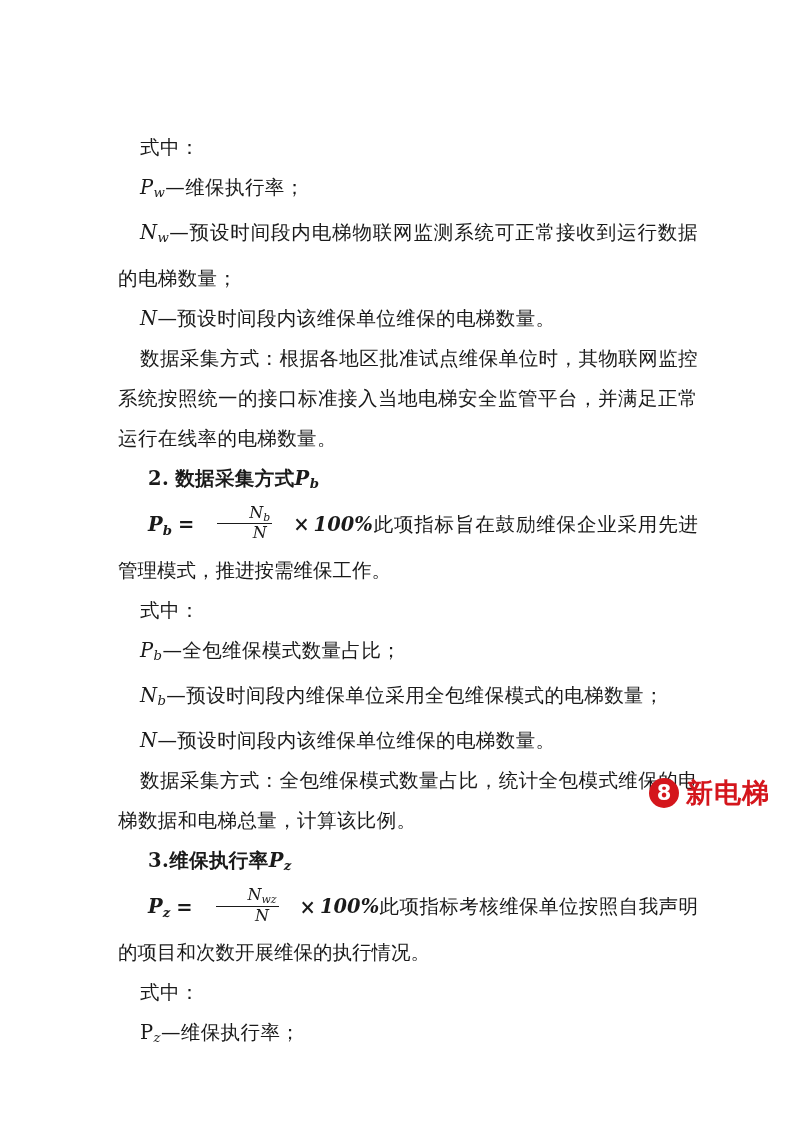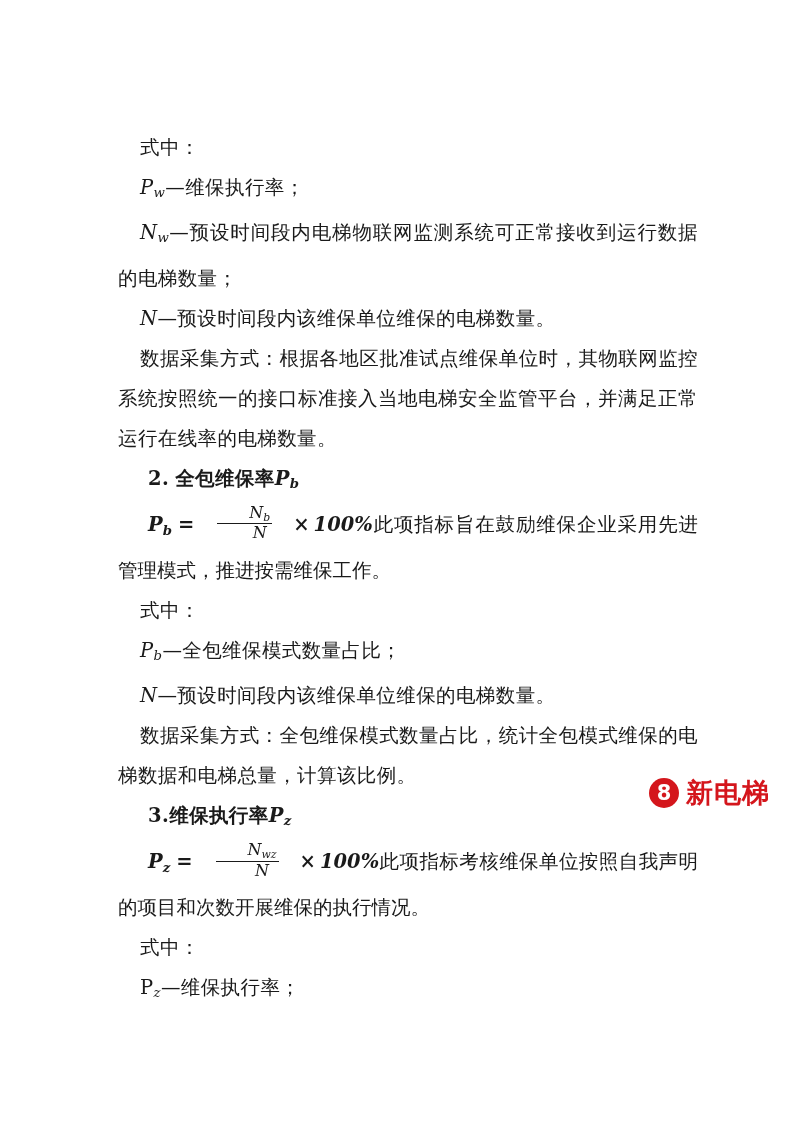--- a/index.html
+++ b/index.html
@@ -138,28 +138,29 @@
     <p class="para indent1"><span>式中：</span></p>
 
     <p class="para indent1"><span class="var">P</span><span class="sub var">w</span><span>—维保执行率；</span></p>
 
     <p class="para indent1"><span class="var">N</span><span class="sub var">w</span><span>—预设时间段内电梯物联网监测系统可正常接收到运行数据的电梯数量；</span></p>
 
     <p class="para indent1"><span class="var">N</span><span>—预设时间段内该维保单位维保的电梯数量。</span></p>
 
     <p class="para indent1"><span>数据采集方式：根据各地区批准试点维保单位时，其物联网监控系统按照统一的接口标准接入当地电梯安全监管平台，并满足正常运行在线率的电梯数量。</span></p>
 
-    <p class="para indent2"><span class="bold">2.</span><span class="bold" style="margin-left:6px">全包维保率</span><span class="bold var">P</span><span class="bold sub var">b</span></p>
+    <p class="para indent2"><span class="bold">2.</span><span class="bold" style="margin-left:6px">数据采集方式</span><span class="bold var">P</span><span class="bold sub var">b</span></p>
 
     <p class="formula-line"><span class="bold var">P</span><span class="bold sub var">b</span><span class="eqsign bold" style="margin:0 6px">=</span><span class="frac"><span class="num"><span>N</span><span class="sub">b</span></span><span class="den">N</span></span><span class="bold" style="margin:0 4px">×</span><span class="pct">100%</span><span>此项指标旨在鼓励维保企业采用先进管理模式，推进按需维保工作。</span></p>
 
     <p class="para indent1"><span>式中：</span></p>
 
     <p class="para indent1"><span class="var">P</span><span class="sub var">b</span><span>—全包维保模式数量占比；</span></p>
 
+    <p class="para indent1"><span class="var">N</span><span class="sub var">b</span><span>—预设时间段内维保单位采用全包维保模式的电梯数量；</span></p>
 
     <p class="para indent1"><span class="var">N</span><span>—预设时间段内该维保单位维保的电梯数量。</span></p>
 
     <p class="para indent1"><span>数据采集方式：全包维保模式数量占比，统计全包模式维保的电梯数据和电梯总量，计算该比例。</span></p>
 
     <p class="para indent2"><span class="bold">3.</span><span class="bold" style="">维保执行率</span><span class="bold var">P</span><span class="bold sub var">z</span></p>
 
     <p class="formula-line"><span class="bold var">P</span><span class="bold sub var">z</span><span class="eqsign bold" style="margin:0 6px">=</span><span class="frac"><span class="num"><span>N</span><span class="sub">wz</span></span><span class="den">N</span></span><span class="bold" style="margin:0 4px">×</span><span class="pct">100%</span><span>此项指标考核维保单位按照自我声明的项目和次数开展维保的执行情况。</span></p>
 
     <p class="para indent1"><span>式中：</span></p>

